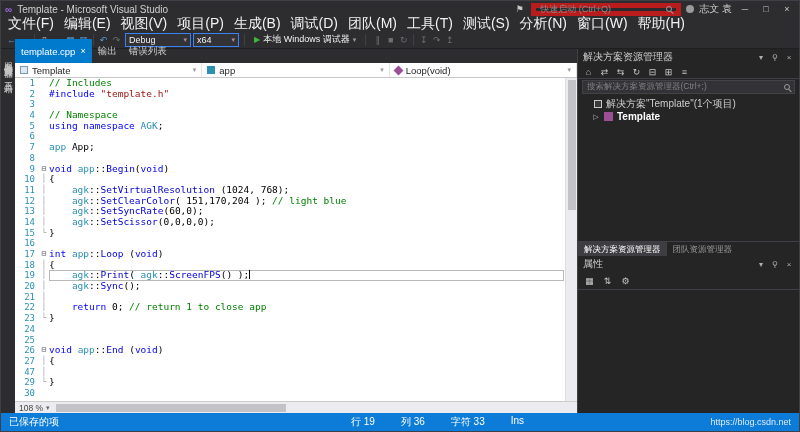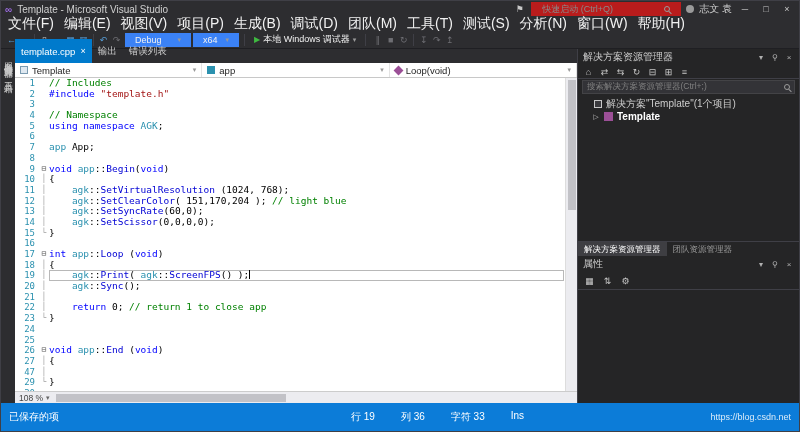--- a/index.html
+++ b/index.html
@@ -12,36 +12,36 @@
   .window{display:flex;flex-direction:column;width:800px;height:432px;border:1px solid #3f3f46;}
   .flex{flex:1;}
 
   
   .titlebar{height:16px;display:flex;align-items:center;background:var(--chrome);
             padding:0 4px;gap:5px;font-size:10px;color:#d0d0d0;flex:none;}
   .vs-logo{color:#9b6bdf;font-weight:bold;}
   .wtitle{white-space:nowrap;}
   .flag{color:#f5c518;font-size:10px;}
   .quick-launch{display:flex;align-items:center;width:150px;height:13px;background:#2a2a2e;
-                border:7px solid #b91c1c;padding:0 4px;color:#8a8a8a;font-size:9px;}
+                border:5px solid #b91c1c;padding:0 4px;color:#8a8a8a;font-size:9px;}
   .user-icon{width:8px;height:8px;border-radius:50%;background:#9a9a9a;display:inline-block;}
   .winbtn{width:16px;text-align:center;color:#c8c8c8;font-size:9px;}
 
   
   .menubar{height:14px;display:flex;align-items:center;background:var(--chrome);
            font-size:14px;color:#f1f1f1;padding-left:2px;flex:none;}
   .menu-item{padding:0 5px;white-space:nowrap;}
 
   
   .toolbar{height:18px;display:flex;align-items:center;background:var(--chrome);
            border-bottom:1px solid #1f1f23;gap:2px;padding:0 4px;font-size:10px;flex:none;}
   .tbi{width:13px;text-align:center;color:#c8c8c8;font-size:9px;line-height:14px;}
   .c-blue{color:#569cd6;} .c-dim{color:#6e6e73;} .c-amber{color:#dcb67a;} .c-light{color:#c8c8c8;}
   .sep{width:1px;height:12px;background:#3f3f46;margin:0 3px;flex:none;}
-  .combo{display:flex;align-items:center;background:#333337;border:7px solid #3b82f6;height:14px;
+  .combo{display:flex;align-items:center;background:#333337;border:1px solid #3b82f6;height:14px;
          padding:0 3px;color:#f1f1f1;font-size:9px;gap:0;}
   .combo.w1{width:66px;} .combo.w2{width:46px;}
   .chev{margin-left:auto;color:#999;font-size:7px;}
   .run-btn{display:flex;align-items:center;gap:3px;color:#f1f1f1;font-size:9px;padding:0 4px;white-space:nowrap;}
   .play{color:#3fba41;font-size:8px;}
 
   
   .main{display:flex;flex:1;min-height:0;}
   .left-strip{width:14px;background:var(--chrome);display:flex;flex-direction:column;
               align-items:center;gap:12px;padding-top:6px;flex:none;}
@@ -108,21 +108,21 @@
   .ticon-solution{border:1px solid #c8c8c8;background:#3a3a3e;width:8px;height:8px;}
   .ticon-cpp-project{background:#9b4f96;}
   .panel-tabs{height:15px;display:flex;align-items:flex-end;border-top:1px solid #3f3f46;flex:none;}
   .ptab{padding:0 6px;height:14px;line-height:14px;font-size:8.5px;color:#999;white-space:nowrap;}
   .ptab.active{background:#3e3e42;color:#fff;}
   .props-toolbar{height:18px;display:flex;gap:5px;align-items:center;padding:0 5px;
                  border-bottom:1px solid #3f3f46;flex:none;}
   .props-body{flex:1;}
 
   
-  .statusbar{height:28px;background:var(--statusbar);color:#fff;display:flex;align-items:center;
+  .statusbar{height:18px;background:var(--statusbar);color:#fff;display:flex;align-items:center;
              font-size:10px;position:relative;padding:0 8px;flex:none;}
   .status-mid{position:absolute;left:350px;display:flex;gap:26px;}
   .status-right{margin-left:auto;font-size:9px;opacity:.85;}
 </style>
 </head>
 <body>
 
 <div class="window">
 
   <div class="titlebar">

